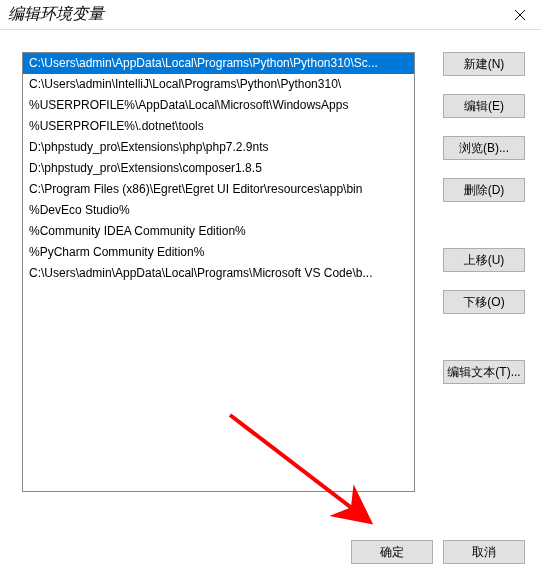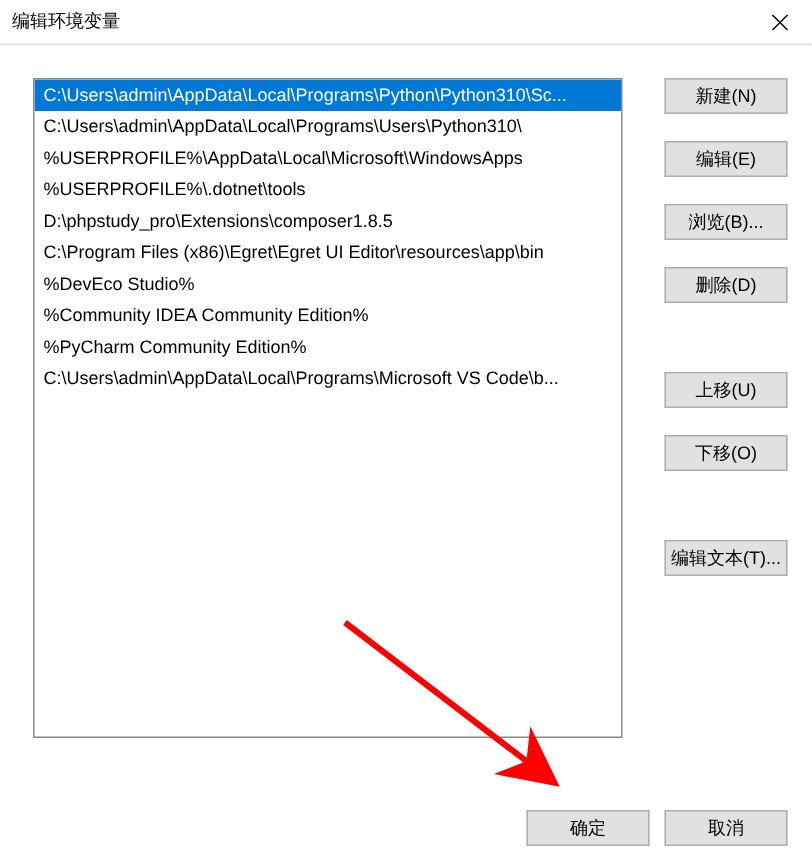--- a/index.html
+++ b/index.html
@@ -14,21 +14,21 @@
     position: relative;
   }
   .titlebar {
     height: 30px;
     display: flex;
     align-items: center;
     padding: 0 8px;
     border-bottom: 1px solid #ddd;
     position: relative;
   }
-  .titlebar .title { font-size: 12px; }
+  .titlebar .title { font-size: 16px; font-style: italic; }
   .close-btn {
     position: absolute;
     right: 0;
     top: 0;
     width: 42px;
     height: 30px;
     display: flex;
     align-items: center;
     justify-content: center;
     font-size: 14px;
@@ -108,23 +108,24 @@
       <line x1="1" y1="1" x2="11" y2="11" stroke="#000" stroke-width="1"></line>
       <line x1="11" y1="1" x2="1" y2="11" stroke="#000" stroke-width="1"></line>
     </svg>
   </div>
 </div>
 
 <div class="content">
   <div class="row">
     <div class="listbox" id="listbox">
         <div class="item selected">C:\Users\admin\AppData\Local\Programs\Python\Python310\Sc...</div>
-        <div class="item">C:\Users\admin\AppData\Local\Programs\Users\Python310\</div>
+        <div class="item">C:\Users\admin\IntelliJ\Local\Programs\Python\Python310\</div>
         <div class="item">%USERPROFILE%\AppData\Local\Microsoft\WindowsApps</div>
         <div class="item">%USERPROFILE%\.dotnet\tools</div>
+        <div class="item">D:\phpstudy_pro\Extensions\php\php7.2.9nts</div>
         <div class="item">D:\phpstudy_pro\Extensions\composer1.8.5</div>
         <div class="item">C:\Program Files (x86)\Egret\Egret UI Editor\resources\app\bin</div>
         <div class="item">%DevEco Studio%</div>
         <div class="item">%Community IDEA Community Edition%</div>
         <div class="item">%PyCharm Community Edition%</div>
         <div class="item">C:\Users\admin\AppData\Local\Programs\Microsoft VS Code\b...</div>
       </div>
     <div class="side">
       <div class="btn">新建(N)</div>
       <div style="height:18px"></div>

